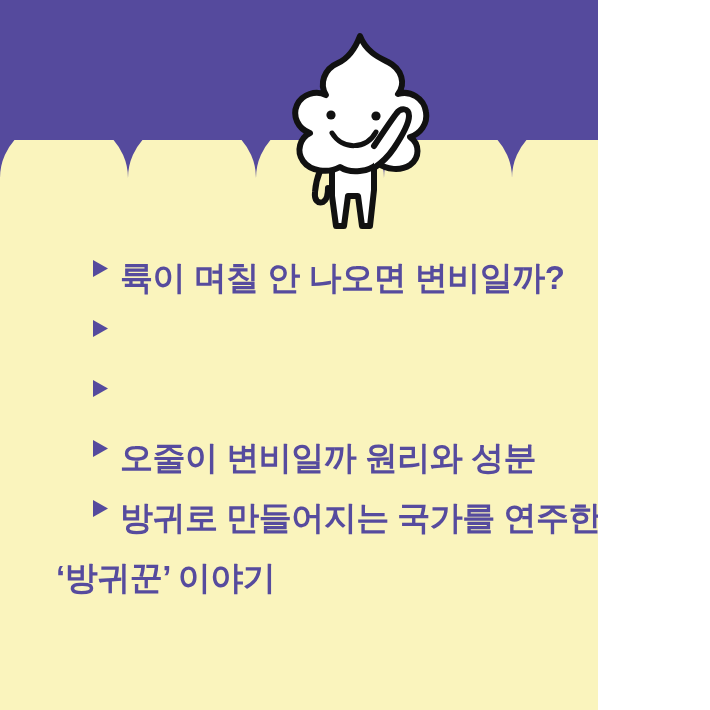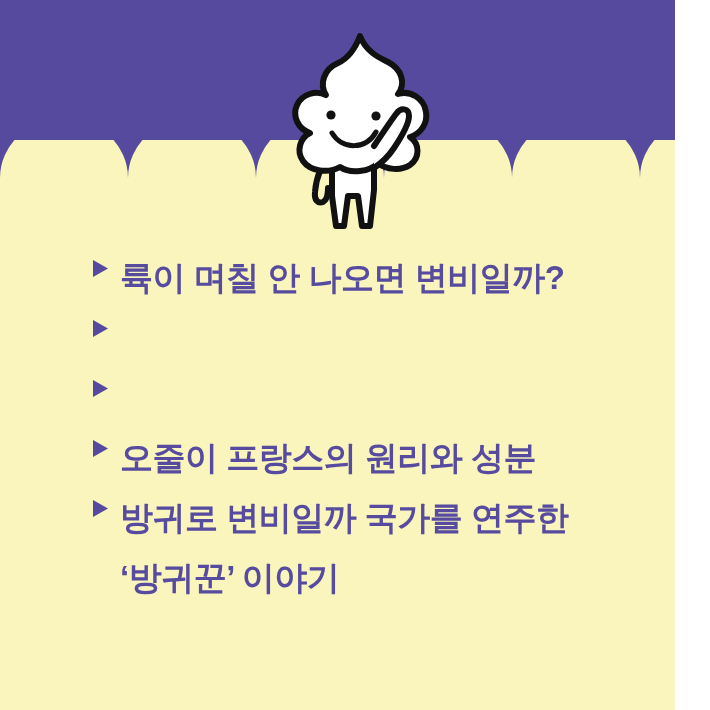--- a/index.html
+++ b/index.html
@@ -2,21 +2,21 @@
 <html><head>
 <meta charset="utf-8">
 <style>
   html, body {
     margin: 0;
     padding: 0;
     background: #ffffff;
   }
   #card {
     position: relative;
-    width: 675px;
+    width: 598px;
     height: 710px;
     overflow: hidden;
     font-family: "Liberation Sans", "DejaVu Sans", sans-serif;
     background: #faf4bd;
   }
   
   #sky {
     position: absolute;
     left: 0; top: 0;
     width: 710px;
@@ -72,21 +72,21 @@
   .rowtext {
     flex: 1 1 auto;
     color: #564b9e;
     font-size: 33px;
     font-weight: bold;
     line-height: 60px;
     letter-spacing: -0.5px;
     white-space: nowrap;
   }
   .row.continuation {
-    padding-left: 120px;
+    padding-left: 56px;
   }
   .row.continuation .rowtext {
     margin-left: 0;
   }
 </style>
 </head>
 <body>
 
 <div id="card">
 
@@ -176,30 +176,30 @@
           </svg>
       </span>
     </li>
 
     <li class="row">
       <span class="bullet">
         <svg width="17" height="19" viewBox="0 0 17 19">
             <path d="M1,1 L16,9.5 L1,18 Z" fill="#554a9d"></path>
           </svg>
       </span>
-      <span class="rowtext">오줄이 프랑스의 원리와 성분</span>
-    </li>
-
-    <li class="row">
-      <span class="bullet">
-        <svg width="17" height="19" viewBox="0 0 17 19">
-            <path d="M1,1 L16,9.5 L1,18 Z" fill="#554a9d"></path>
-          </svg>
-      </span>
-      <span class="rowtext">방귀로 변비일까 국가를 연주한</span>
+      <span class="rowtext">오줄이 변비일까 원리와 성분</span>
+    </li>
+
+    <li class="row">
+      <span class="bullet">
+        <svg width="17" height="19" viewBox="0 0 17 19">
+            <path d="M1,1 L16,9.5 L1,18 Z" fill="#554a9d"></path>
+          </svg>
+      </span>
+      <span class="rowtext">방귀로 만들어지는 국가를 연주한</span>
     </li>
 
     <li class="row continuation">
       <span class="rowtext">‘방귀꾼’ 이야기</span>
     </li>
 
   </ul>
 
 </div>
 

